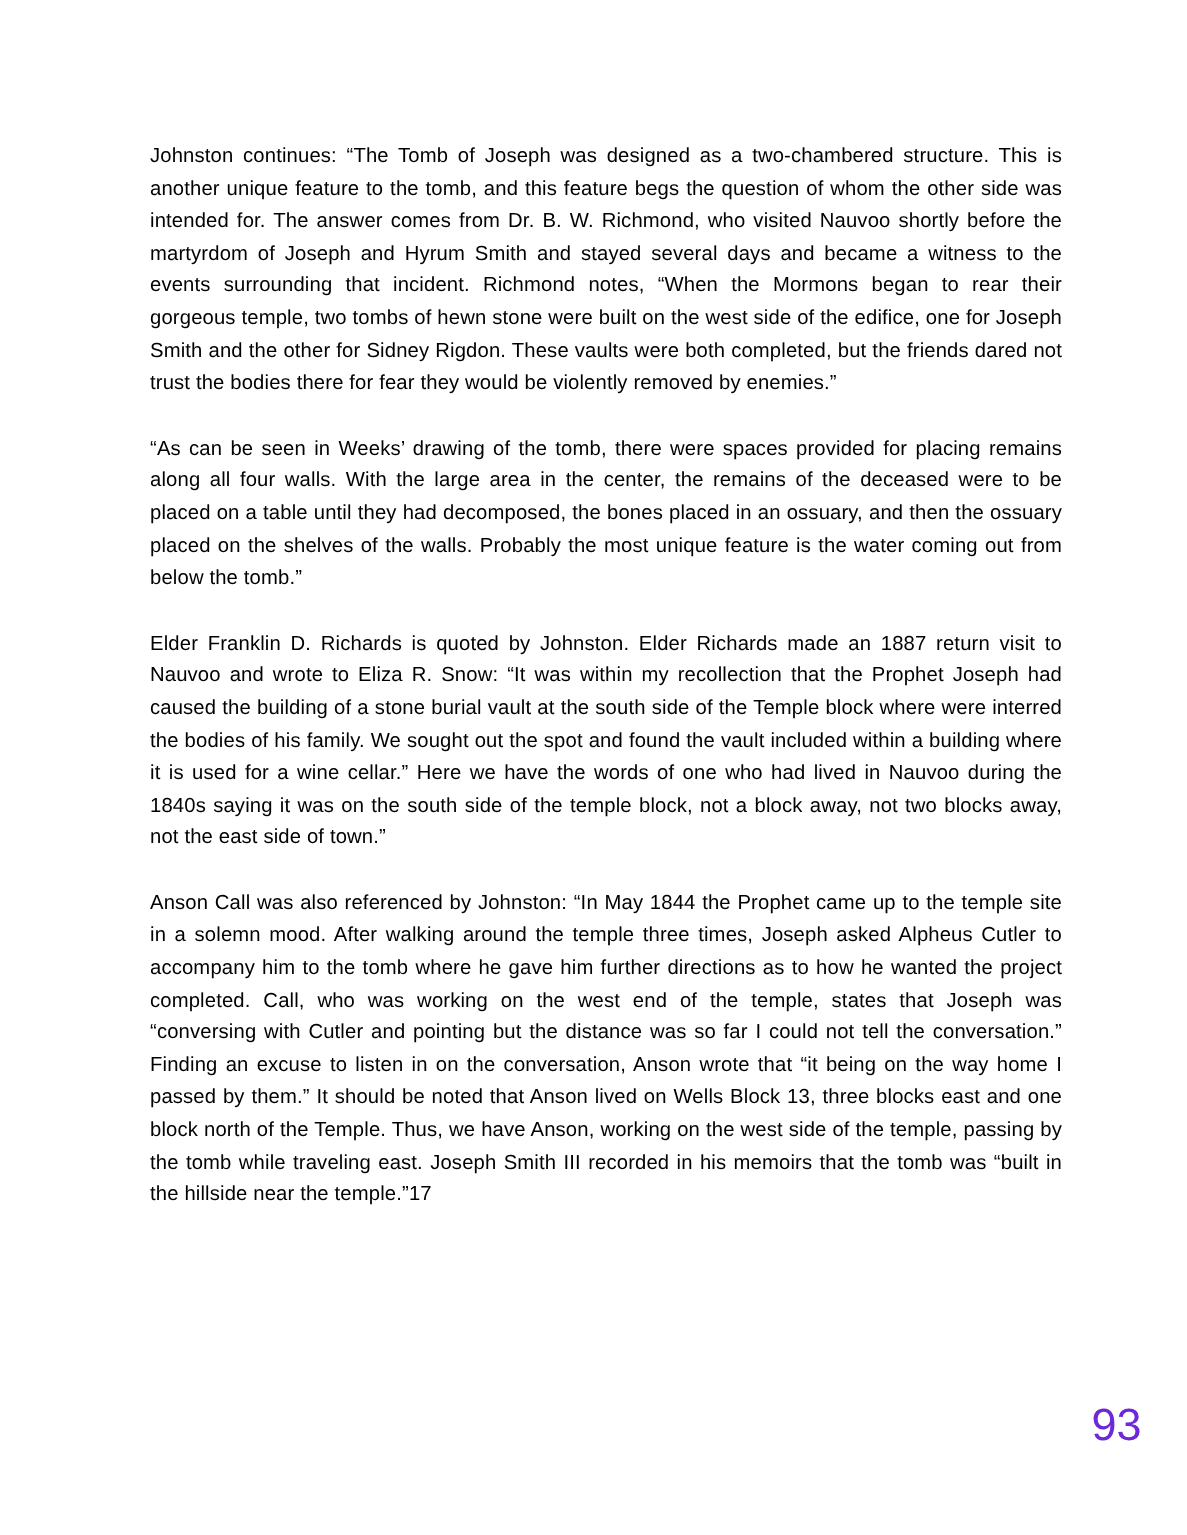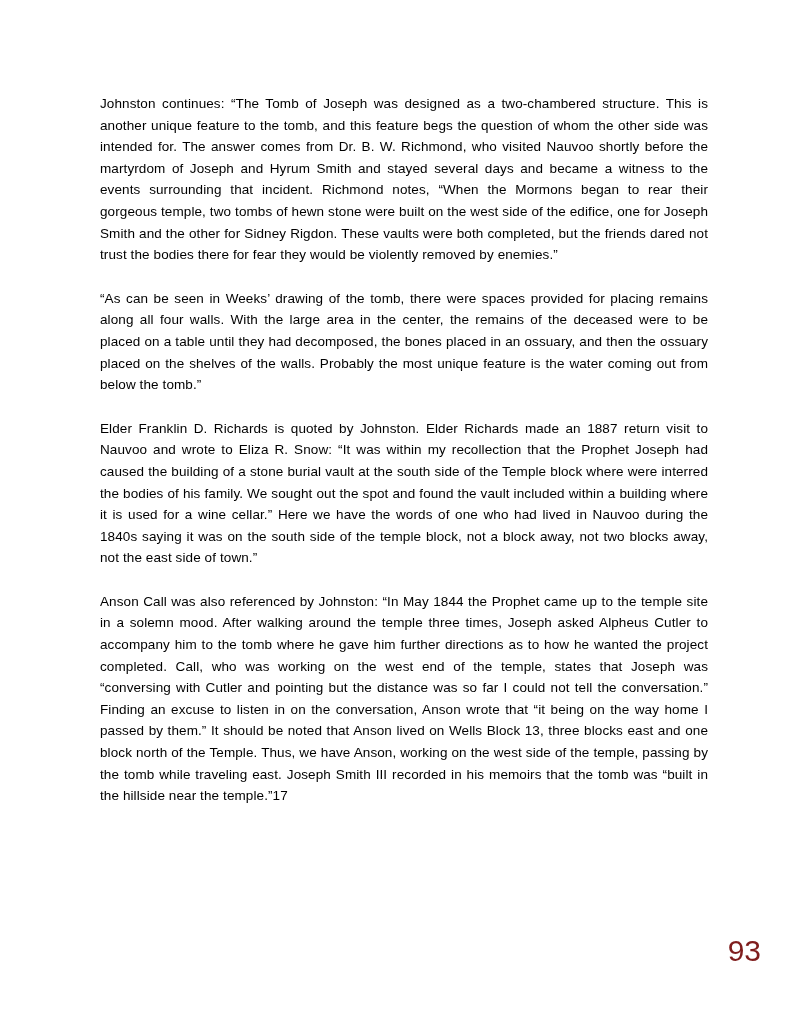--- a/index.html
+++ b/index.html
@@ -29,21 +29,21 @@
     margin: 0 0 22px 0;
     text-align: justify;
   }
   .content p:last-child {
     margin-bottom: 0;
   }
   .page-number {
     position: absolute;
     right: 30px;
     top: 934px;
-    color: #7f1d1d;
+    color: #6d28d9;
     font-size: 30px;
     line-height: 34px;
     font-family: "Liberation Sans", sans-serif;
   }
 </style>
 </head>
 <body>
 
 <div class="page">
   <div class="content">

